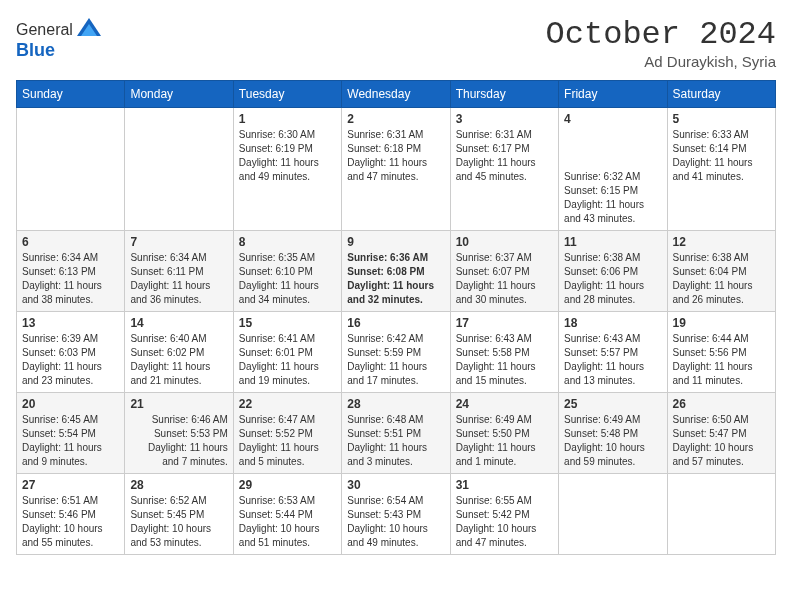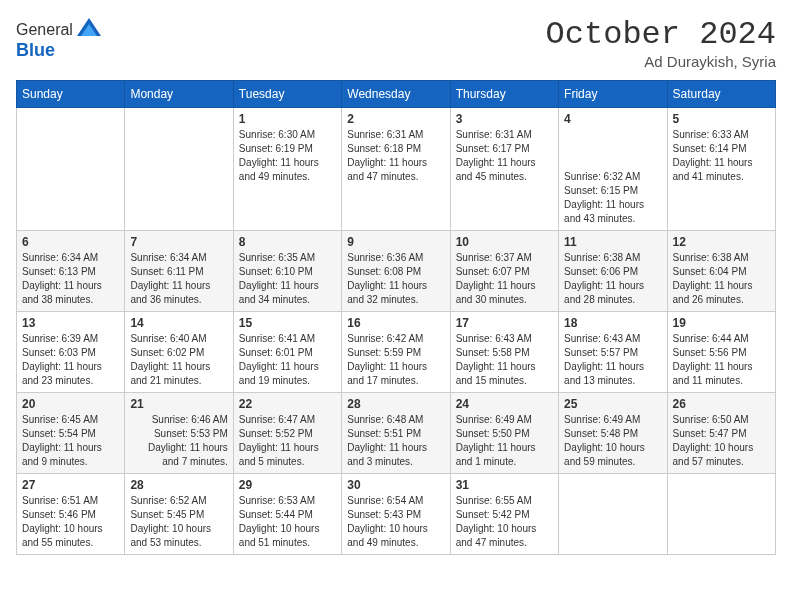--- a/index.html
+++ b/index.html
@@ -171,21 +171,21 @@
 Daylight: 11 hours and 36 minutes.</div>
           </td>
           <td>
             <span class="day-number">8</span>
             <div class="day-info" style="white-space: pre-line;">Sunrise: 6:35 AM
 Sunset: 6:10 PM
 Daylight: 11 hours and 34 minutes.</div>
           </td>
           <td>
             <span class="day-number">9</span>
-            <div class="day-info" style="white-space: pre-line;">Sunrise: 6:36 AM
+            <div class="day-info" style="white-space: pre-line; font-weight: bold;">Sunrise: 6:36 AM
 Sunset: 6:08 PM
 Daylight: 11 hours and 32 minutes.</div>
           </td>
           <td>
             <span class="day-number">10</span>
             <div class="day-info" style="white-space: pre-line;">Sunrise: 6:37 AM
 Sunset: 6:07 PM
 Daylight: 11 hours and 30 minutes.</div>
           </td>
           <td>

